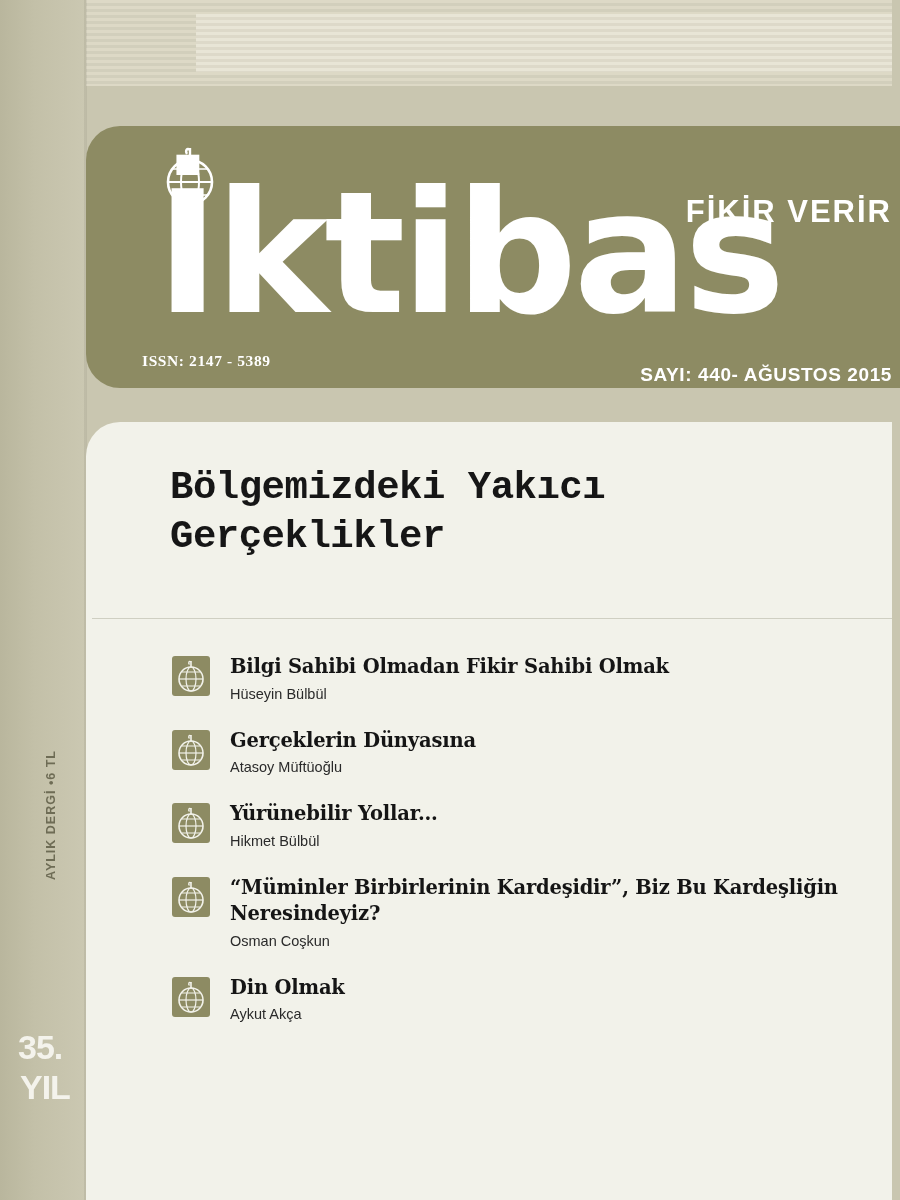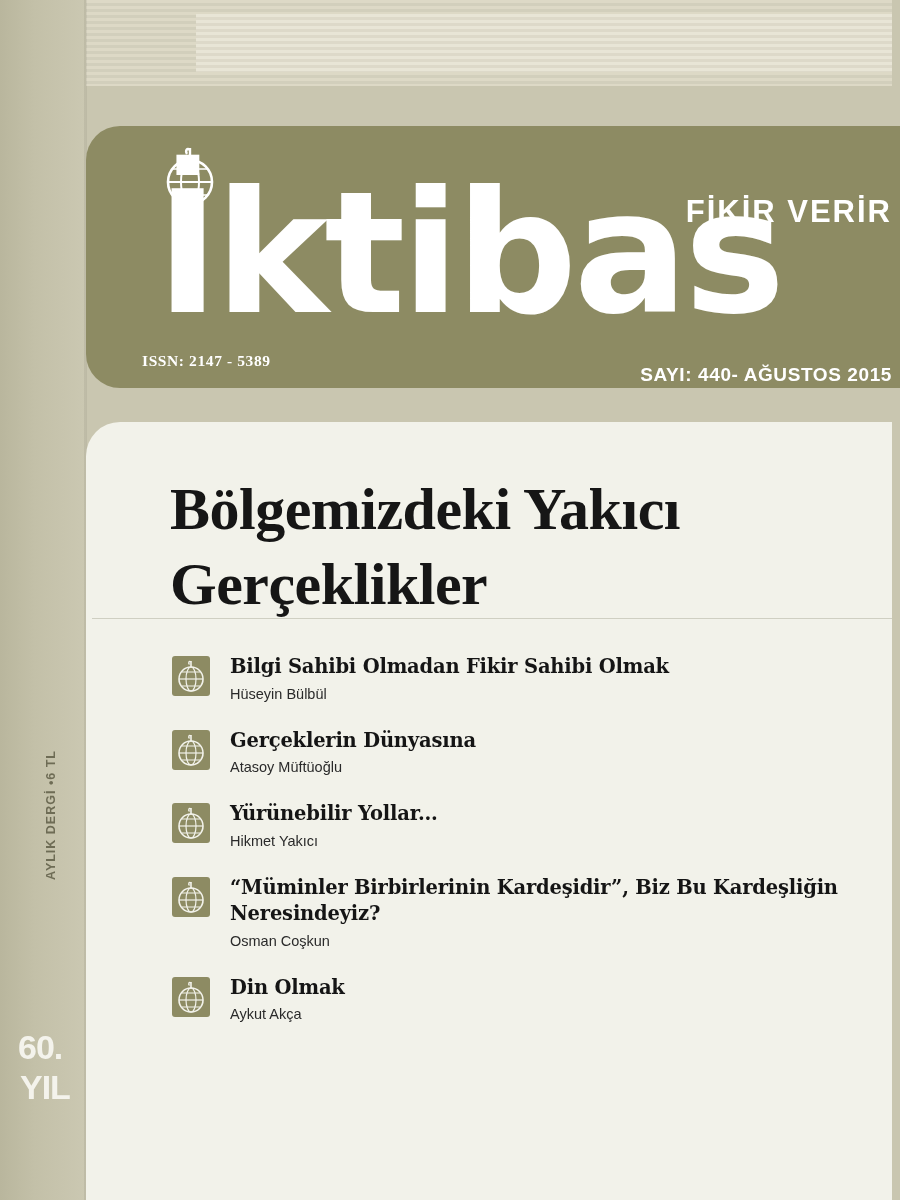--- a/index.html
+++ b/index.html
@@ -143,27 +143,26 @@
     height: 778px;
     background: #f2f2ea;
     border-top-left-radius: 34px;
   }
 
   .headline {
     position: absolute;
     left: 84px;
     top: 42px;
     width: 660px;
-    font-family: Liberation Serif, serif;
-    font-weight: 700;
-    font-size: 60px;
+    font-family: Liberation Mono, monospace;
+    font-weight: 700;
+    font-size: 39px;
     line-height: 1.25;
     color: #161616;
     letter-spacing: -0.5px;
-    margin-top: 8px;
   }
 
   .divider {
     position: absolute;
     left: 6px;
     top: 196px;
     width: 800px;
     height: 1px;
     background: #cfcfc2;
   }
@@ -257,21 +256,21 @@
 
   <div class="top-stripes">
     <div class="top-stripes-inner"></div>
   </div>
 
   <div class="spine"></div>
   <div class="spine-edge"></div>
   <div class="right-band"></div>
 
   <div class="spine-price">AYLIK DERGİ •6 TL</div>
-  <div class="spine-year-num">60.</div>
+  <div class="spine-year-num">35.</div>
   <div class="spine-year-word">YIL</div>
 
   <div class="masthead">
 
     <div class="logo-mark">
       <svg width="58" height="66" viewBox="0 0 58 66">
         <path d="M29 6 C26 3 24 7 26 10" stroke="#ffffff" stroke-width="2.4" fill="none"></path>
         <path d="M29 4 L29 14" stroke="#ffffff" stroke-width="2.4" fill="none"></path>
         <circle cx="29" cy="38" r="22" stroke="#ffffff" stroke-width="2.6" fill="none"></circle>
         <ellipse cx="29" cy="38" rx="9" ry="22" stroke="#ffffff" stroke-width="2" fill="none"></ellipse>
@@ -338,21 +337,21 @@
             <path d="M14 4 C12 2 11 5 12.5 6.5" stroke="#f2f2ea" stroke-width="1.4" fill="none"></path>
             <circle cx="14" cy="21" r="12" stroke="#f2f2ea" stroke-width="1.6" fill="none"></circle>
             <ellipse cx="14" cy="21" rx="5" ry="12" stroke="#f2f2ea" stroke-width="1.2" fill="none"></ellipse>
             <line x1="2" y1="21" x2="26" y2="21" stroke="#f2f2ea" stroke-width="1.2"></line>
             <line x1="5" y1="14" x2="23" y2="14" stroke="#f2f2ea" stroke-width="1"></line>
             <line x1="5" y1="28" x2="23" y2="28" stroke="#f2f2ea" stroke-width="1"></line>
           </svg>
         </div>
         <div class="toc-text">
           <div class="toc-title">Yürünebilir Yollar...</div>
-          <div class="toc-author">Hikmet Yakıcı</div>
+          <div class="toc-author">Hikmet Bülbül</div>
         </div>
       </div>
 
       <div class="toc-item">
         <div class="toc-icon">
           <svg width="28" height="36" viewBox="0 0 28 36">
             <path d="M14 3 L14 9" stroke="#f2f2ea" stroke-width="1.6"></path>
             <path d="M14 4 C12 2 11 5 12.5 6.5" stroke="#f2f2ea" stroke-width="1.4" fill="none"></path>
             <circle cx="14" cy="21" r="12" stroke="#f2f2ea" stroke-width="1.6" fill="none"></circle>
             <ellipse cx="14" cy="21" rx="5" ry="12" stroke="#f2f2ea" stroke-width="1.2" fill="none"></ellipse>

